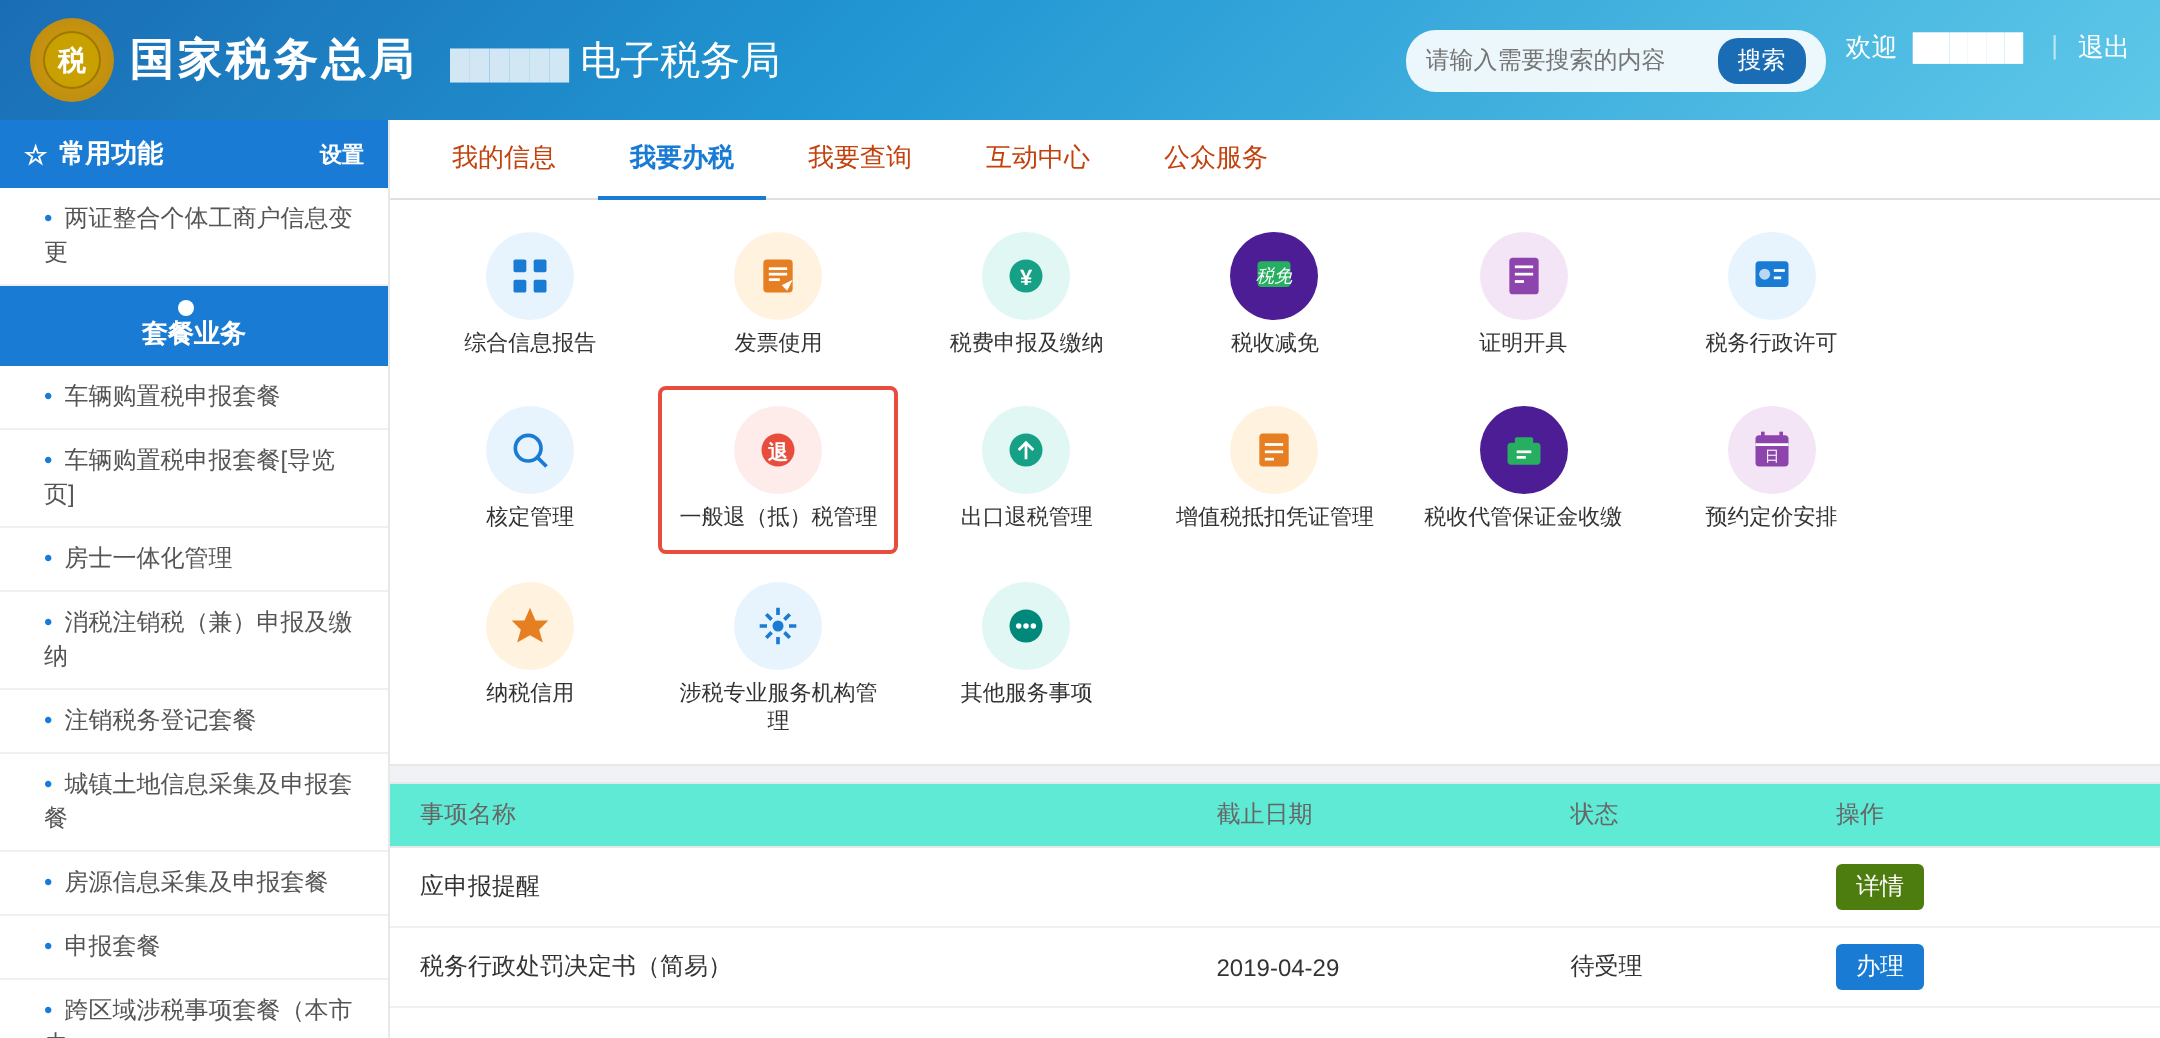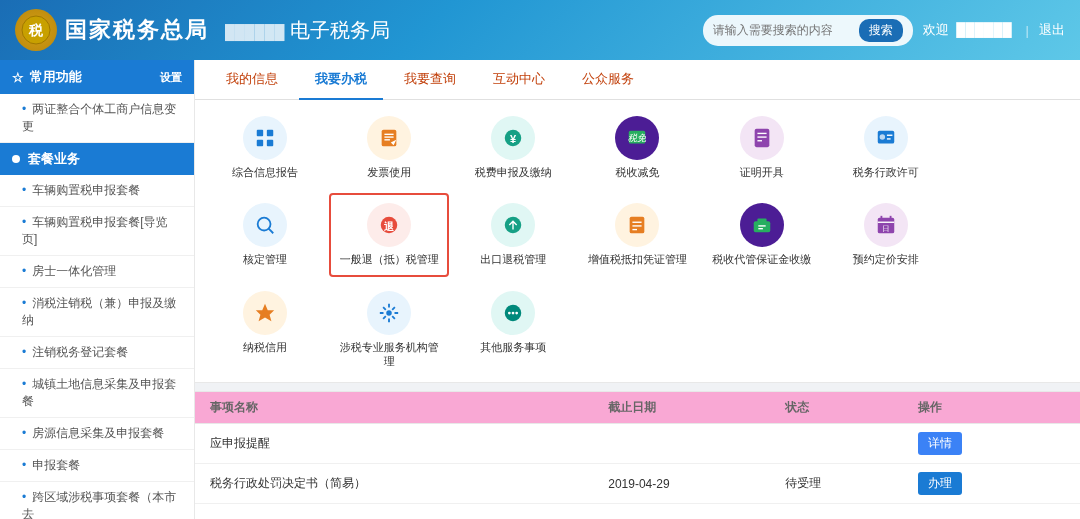--- a/index.html
+++ b/index.html
@@ -39,21 +39,20 @@
     }
     .header-subtitle {
       color: #fff;
       font-size: 20px;
       font-weight: normal;
       margin-left: 8px;
     }
     .header-right {
       margin-left: auto;
       display: flex;
-      align-items: center;
       gap: 10px;
     }
     .search-box {
       display: flex;
       align-items: center;
       background: rgba(255,255,255,0.9);
       border-radius: 15px;
       padding: 4px 10px;
       gap: 6px;
     }
@@ -125,20 +124,21 @@
       border-bottom: 1px solid #f0f0f0;
     }
     .sidebar-sub-section {
       background: #1a7bd4;
       color: #fff;
       padding: 7px 12px;
       font-size: 13px;
       font-weight: bold;
       display: flex;
       align-items: center;
+      flex-direction: column;
     }
     .dot-icon { width: 8px; height: 8px; background: #fff; border-radius: 50%; margin-right: 8px; flex-shrink: 0; }
     .bullet { margin-right: 6px; color: #1a7bd4; }
 
     
     .content {
       flex: 1;
       display: flex;
       flex-direction: column;
       overflow: hidden;
@@ -251,45 +251,45 @@
       font-size: 12px;
       cursor: pointer;
     }
 
     
     .todo-table {
       width: 100%;
       border-collapse: collapse;
     }
     .todo-table th {
-      background: #f9a8d4;
+      background: #5eead4;
       color: #666;
       font-size: 12px;
-      font-weight: bold;
+      font-weight: normal;
       padding: 7px 15px;
       text-align: left;
       border-bottom: 1px solid #e8e8e8;
     }
     .todo-table td {
       padding: 8px 15px;
       font-size: 12px;
       color: #333;
       border-bottom: 1px solid #f0f0f0;
     }
     .status-pending { color: #e74c3c; font-size: 12px; }
     .action-btn {
       background: #1a7bd4;
       color: #fff;
       border: none;
       border-radius: 3px;
       padding: 3px 10px;
       font-size: 12px;
       cursor: pointer;
     }
-    .action-btn.detail { background: #3b82f6; }
+    .action-btn.detail { background: #4d7c0f; }
     .col-name { width: 45%; }
     .col-date { width: 20%; }
     .col-status { width: 15%; }
     .col-action { width: 20%; }
   </style>
 </head>
 <body>
 
 <div class="header">
   <div class="header-logo">

